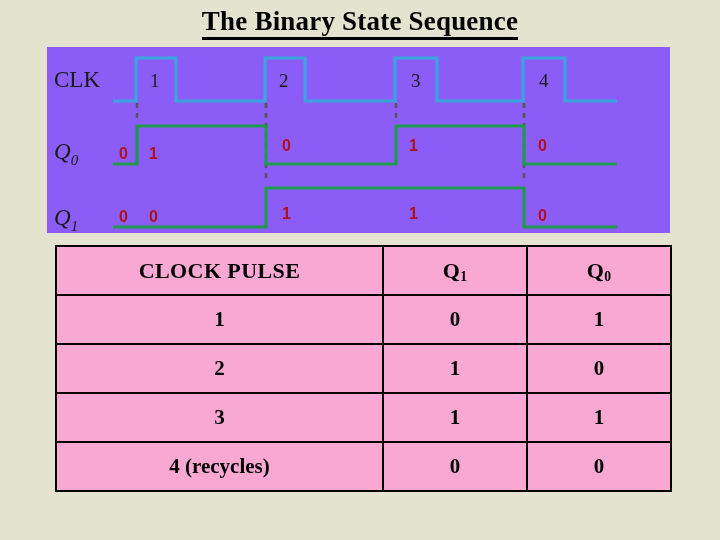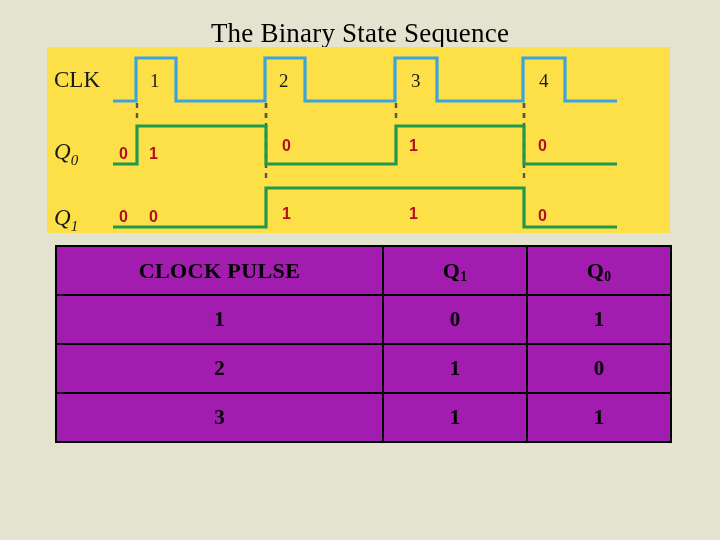--- a/index.html
+++ b/index.html
@@ -16,54 +16,53 @@
   }
 
   
   #slide-title {
     position: absolute;
     left: 0;
     top: 6px;
     width: 720px;
     text-align: center;
     font-size: 27px;
-    font-weight: normal;
+    font-weight: bold;
     color: #000000;
     letter-spacing: 0.2px;
-    margin-top: 12px;
   }
   #slide-title .title-text {
     border-bottom: 3px solid #000000;
     padding-bottom: 1px;
   }
 
   
   #timing-panel {
     position: absolute;
     left: 47px;
     top: 47px;
     width: 623px;
     height: 186px;
-    background: #fde047;
+    background: #8b5cf6;
   }
   #timing-svg {
     display: block;
     width: 623px;
     height: 186px;
   }
 
   
   #state-table {
     position: absolute;
     left: 55px;
     top: 245px;
     width: 615px;
     border-collapse: collapse;
     table-layout: fixed;
-    background: #a21caf;
+    background: #f9a8d4;
   }
   #state-table td,
   #state-table th {
     border: 2px solid #000000;
     text-align: center;
     vertical-align: middle;
     height: 47px;
     font-size: 21px;
     font-weight: bold;
     color: #000000;
@@ -173,14 +172,19 @@
     <tr>
       <td>2</td>
       <td>1</td>
       <td>0</td>
     </tr>
     <tr>
       <td>3</td>
       <td>1</td>
       <td>1</td>
     </tr>
+    <tr>
+      <td>4 (recycles)</td>
+      <td>0</td>
+      <td>0</td>
+    </tr>
   </tbody>
 </table>
 
 </body></html>

